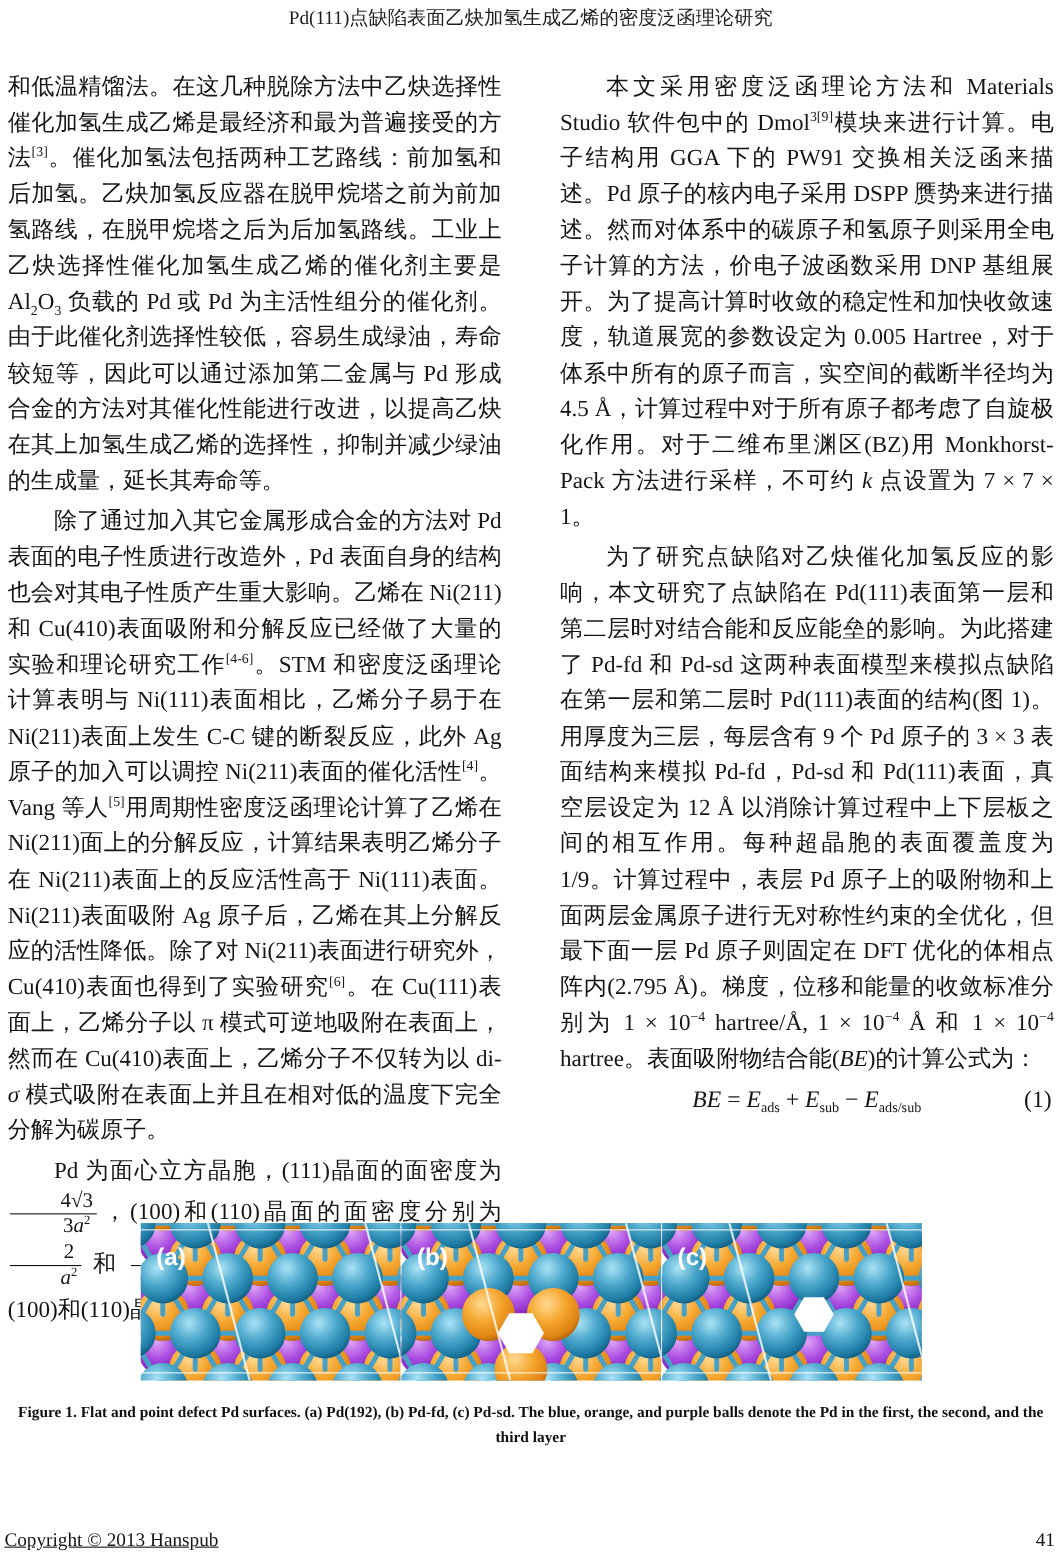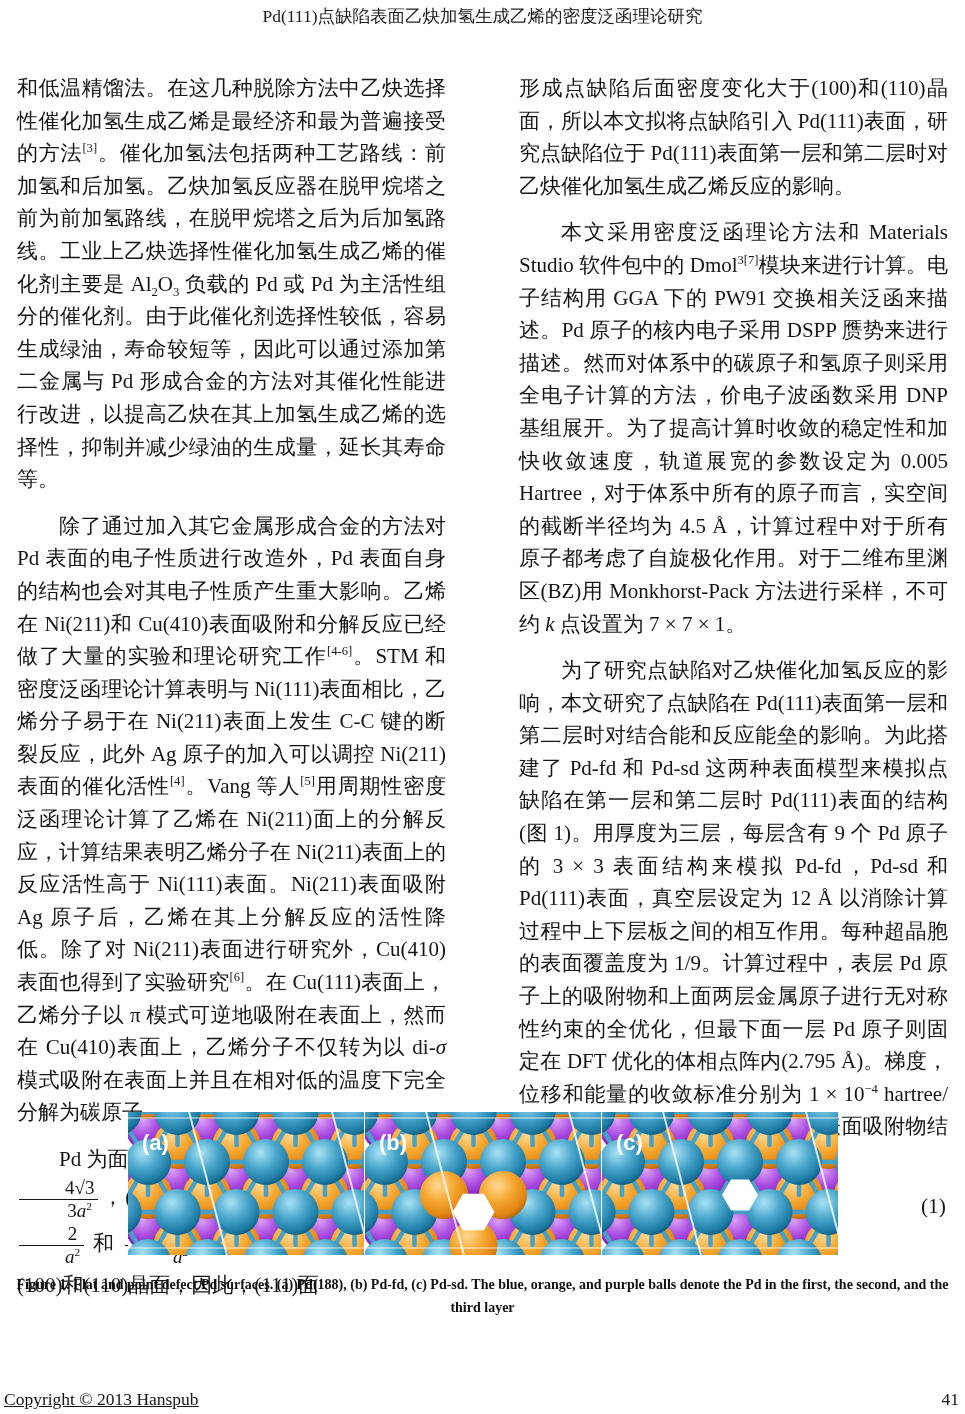--- a/index.html
+++ b/index.html
@@ -3,21 +3,21 @@
 <meta charset="utf-8">
 <title>Paper page</title>
 <style>
   html,body{margin:0;padding:0;background:#ffffff;}
   body{width:965px;height:1414px;position:relative;overflow:hidden;
        font-family:"Liberation Serif","DejaVu Serif",serif;color:#151515;}
   .running-head{position:absolute;top:4px;left:0;width:965px;text-align:center;
        font-size:17.5px;color:#1c1c1c;}
   .columns{position:absolute;top:58px;left:3px;width:959px;display:flex;gap:45px;}
   .col{width:457px;font-size:21px;line-height:32.6px;text-align:justify;}
-  .col p{margin:14px;}
+  .col p{margin:4px;}
   .col p.indent{text-indent:2em;}
   sup{font-size:0.60em;line-height:0;vertical-align:super;}
   sub{font-size:0.60em;line-height:0;vertical-align:sub;}
   .frac{display:inline-block;vertical-align:middle;text-align:center;
         font-size:19px;line-height:1.05;margin:2px 2px;}
   .fnum{display:block;border-bottom:1.6px solid #151515;padding:0 4px 1px;}
   .fden{display:block;padding:1px 4px 0;}
   h2.section{font-family:"Liberation Sans","DejaVu Sans",sans-serif;
         font-size:23px;line-height:36px;font-weight:bold;margin:14px 0 10px 0;
         text-align:left;color:#111;}
@@ -38,22 +38,21 @@
 
 <div class="running-head">Pd(111)点缺陷表面乙炔加氢生成乙烯的密度泛函理论研究</div>
 
 <div class="columns">
   <div class="col">
     <p class="para">和低温精馏法。在这几种脱除方法中乙炔选择性催化加氢生成乙烯是最经济和最为普遍接受的方法<sup>[3]</sup>。催化加氢法包括两种工艺路线：前加氢和后加氢。乙炔加氢反应器在脱甲烷塔之前为前加氢路线，在脱甲烷塔之后为后加氢路线。工业上乙炔选择性催化加氢生成乙烯的催化剂主要是 Al<sub>2</sub>O<sub>3</sub> 负载的 Pd 或 Pd 为主活性组分的催化剂。由于此催化剂选择性较低，容易生成绿油，寿命较短等，因此可以通过添加第二金属与 Pd 形成合金的方法对其催化性能进行改进，以提高乙炔在其上加氢生成乙烯的选择性，抑制并减少绿油的生成量，延长其寿命等。</p>
     <p class="para indent">除了通过加入其它金属形成合金的方法对 Pd 表面的电子性质进行改造外，Pd 表面自身的结构也会对其电子性质产生重大影响。乙烯在 Ni(211)和 Cu(410)表面吸附和分解反应已经做了大量的实验和理论研究工作<sup>[4-6]</sup>。STM 和密度泛函理论计算表明与 Ni(111)表面相比，乙烯分子易于在 Ni(211)表面上发生 C-C 键的断裂反应，此外 Ag 原子的加入可以调控 Ni(211)表面的催化活性<sup>[4]</sup>。Vang 等人<sup>[5]</sup>用周期性密度泛函理论计算了乙烯在 Ni(211)面上的分解反应，计算结果表明乙烯分子在 Ni(211)表面上的反应活性高于 Ni(111)表面。Ni(211)表面吸附 Ag 原子后，乙烯在其上分解反应的活性降低。除了对 Ni(211)表面进行研究外，Cu(410)表面也得到了实验研究<sup>[6]</sup>。在 Cu(111)表面上，乙烯分子以 π 模式可逆地吸附在表面上，然而在 Cu(410)表面上，乙烯分子不仅转为以 di-<i>σ</i> 模式吸附在表面上并且在相对低的温度下完全分解为碳原子。</p>
     <p class="para indent">Pd 为面心立方晶胞，(111)晶面的面密度为 <span class="frac"><span class="fnum">4√3</span><span class="fden">3<i>a</i><sup>2</sup></span></span>，(100)和(110)晶面的面密度分别为 <span class="frac"><span class="fnum">2</span><span class="fden"><i>a</i><sup>2</sup></span></span> 和 <span class="frac"><span class="fnum">√2</span><span class="fden"><i>a</i><sup>2</sup></span></span>，由于(111)的面密度大于(100)和(110)晶面，因此，(111)面</p>
   </div>
   <div class="col">
-    <p class="para">形成点缺陷后面密度变化大于(100)和(110)晶面，所以本文拟将点缺陷引入 Pd(111)表面，研究点缺陷位于 Pd(111)表面第一层和第二层时对乙炔催化加氢生成乙烯反应的影响。</p>
-    <p class="para indent">本文采用密度泛函理论方法和 Materials Studio 软件包中的 Dmol<sup>3[7]</sup>模块来进行计算。电子结构用 GGA 下的 PW91 交换相关泛函来描述。Pd 原子的核内电子采用 DSPP 赝势来进行描述。然而对体系中的碳原子和氢原子则采用全电子计算的方法，价电子波函数采用 DNP 基组展开。为了提高计算时收敛的稳定性和加快收敛速度，轨道展宽的参数设定为 0.005 Hartree，对于体系中所有的原子而言，实空间的截断半径均为 4.5 Å，计算过程中对于所有原子都考虑了自旋极化作用。对于二维布里渊区(BZ)用 Monkhorst-Pack 方法进行采样，不可约 <i>k</i> 点设置为 7 × 7 × 1。</p>
+    <p class="para indent">本文采用密度泛函理论方法和 Materials Studio 软件包中的 Dmol<sup>3[9]</sup>模块来进行计算。电子结构用 GGA 下的 PW91 交换相关泛函来描述。Pd 原子的核内电子采用 DSPP 赝势来进行描述。然而对体系中的碳原子和氢原子则采用全电子计算的方法，价电子波函数采用 DNP 基组展开。为了提高计算时收敛的稳定性和加快收敛速度，轨道展宽的参数设定为 0.005 Hartree，对于体系中所有的原子而言，实空间的截断半径均为 4.5 Å，计算过程中对于所有原子都考虑了自旋极化作用。对于二维布里渊区(BZ)用 Monkhorst-Pack 方法进行采样，不可约 <i>k</i> 点设置为 7 × 7 × 1。</p>
     <p class="para indent">为了研究点缺陷对乙炔催化加氢反应的影响，本文研究了点缺陷在 Pd(111)表面第一层和第二层时对结合能和反应能垒的影响。为此搭建了 Pd-fd 和 Pd-sd 这两种表面模型来模拟点缺陷在第一层和第二层时 Pd(111)表面的结构(图 1)。用厚度为三层，每层含有 9 个 Pd 原子的 3 × 3 表面结构来模拟 Pd-fd，Pd-sd 和 Pd(111)表面，真空层设定为 12 Å 以消除计算过程中上下层板之间的相互作用。每种超晶胞的表面覆盖度为 1/9。计算过程中，表层 Pd 原子上的吸附物和上面两层金属原子进行无对称性约束的全优化，但最下面一层 Pd 原子则固定在 DFT 优化的体相点阵内(2.795 Å)。梯度，位移和能量的收敛标准分别为 1 × 10<sup>−4</sup> hartree/Å, 1 × 10<sup>−4</sup> Å 和 1 × 10<sup>−4</sup> hartree。表面吸附物结合能(<i>BE</i>)的计算公式为：</p>
     <p class="equation">
       <span><i>BE</i> = <i>E</i><sub>ads</sub> + <i>E</i><sub>sub</sub> − <i>E</i><sub>ads/sub</sub></span>
       <span class="eq-num">(1)</span>
     </p>
   </div>
 </div>
 
 <div class="figure" id="figure-panels">
     <svg viewBox="0 0 236 143" width="236" height="143">
@@ -800,19 +799,19 @@
         <line x1="60" y1="-4" x2="100" y2="147"></line>
         <line x1="203" y1="-4" x2="243" y2="147"></line>
         <line x1="0" y1="6" x2="236" y2="6" stroke-width="1.2"></line>
         <line x1="0" y1="136" x2="236" y2="136" stroke-width="1.2"></line>
       </g>
       <text x="14" y="38" fill="#ffffff" font-size="22" font-weight="bold" font-family="&quot;Liberation Sans&quot;, sans-serif">(c)</text>
     </svg>
   </div>
 
 <div class="caption">
-  <p class="en">Figure 1. Flat and point defect Pd surfaces. (a) Pd(188), (b) Pd-fd, (c) Pd-sd. The blue, orange, and purple balls denote the Pd in the first, the second, and the third layer</p>
+  <p class="en">Figure 1. Flat and point defect Pd surfaces. (a) Pd(192), (b) Pd-fd, (c) Pd-sd. The blue, orange, and purple balls denote the Pd in the first, the second, and the third layer</p>
 </div>
 
 <div class="footer">
   <span>Copyright © 2013 Hanspub</span>
   <span class="pageno">41</span>
 </div>
 
 </body></html>

